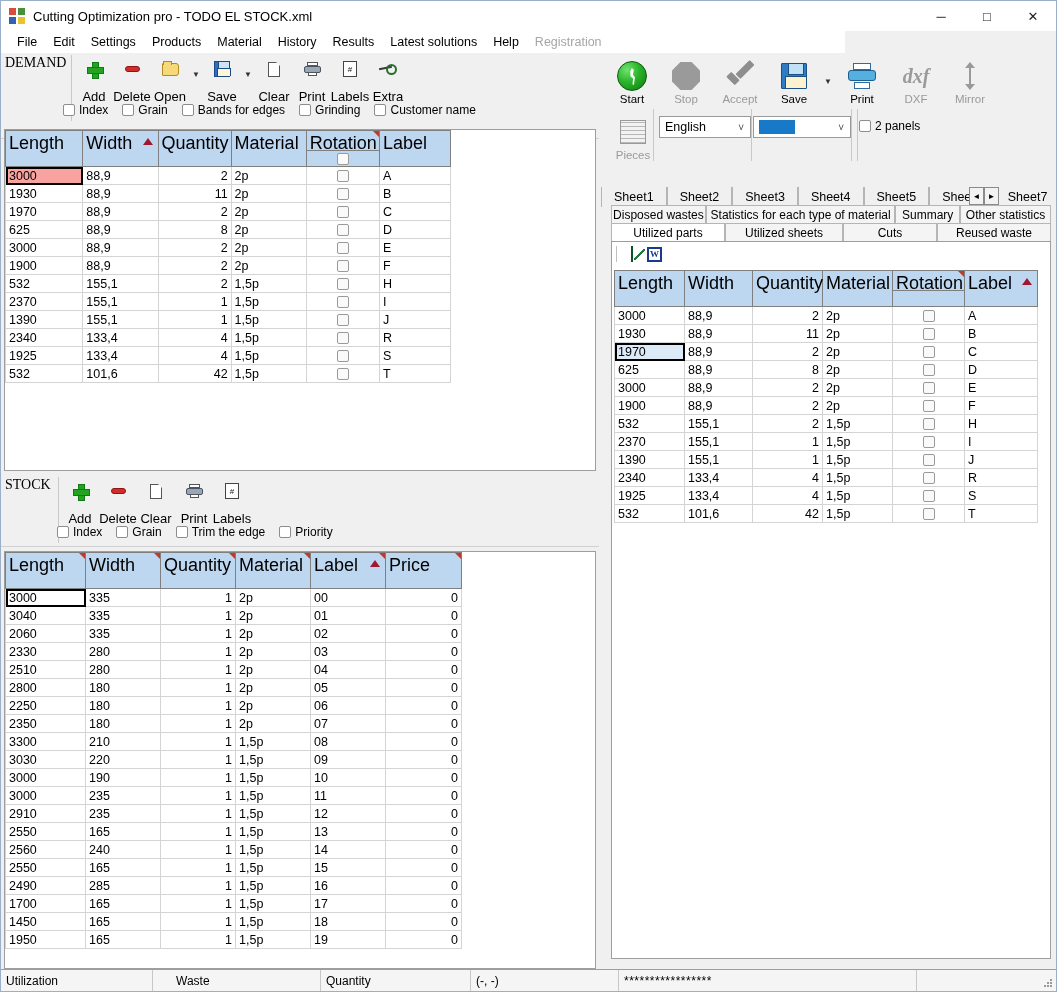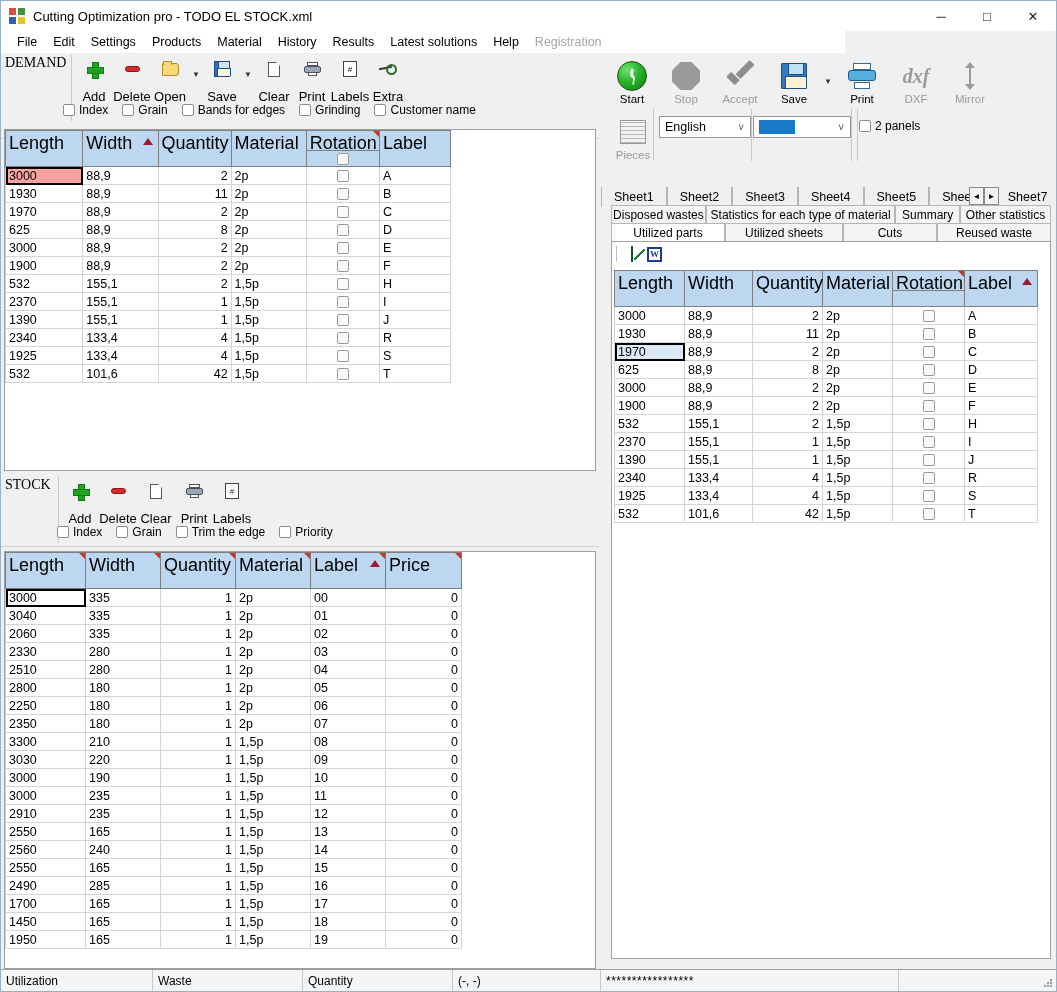--- a/index.html
+++ b/index.html
@@ -1097,21 +1097,21 @@
                 <td>T</td>
               </tr>
             </tbody>
         </table>
       </div>
     </div>
   </div>
 
   <div id="statusbar">
     <div class="sb-cell" style="width:152px;">Utilization</div>
-    <div class="sb-cell" style="width:150px;">Waste</div>
+    <div class="sb-cell" style="width:150px;margin-left:18px;">Waste</div>
     <div class="sb-cell" style="width:150px;">Quantity</div>
     <div class="sb-cell" style="width:148px;">(-, -)</div>
     <div class="sb-cell" style="width:298px;letter-spacing:0.5px;">*****************</div>
     <div class="sb-cell" style="flex:1 1 auto;border-right:none;"></div>
     <div class="grip"></div>
   </div>
 
 </div>
 
 </body></html>

